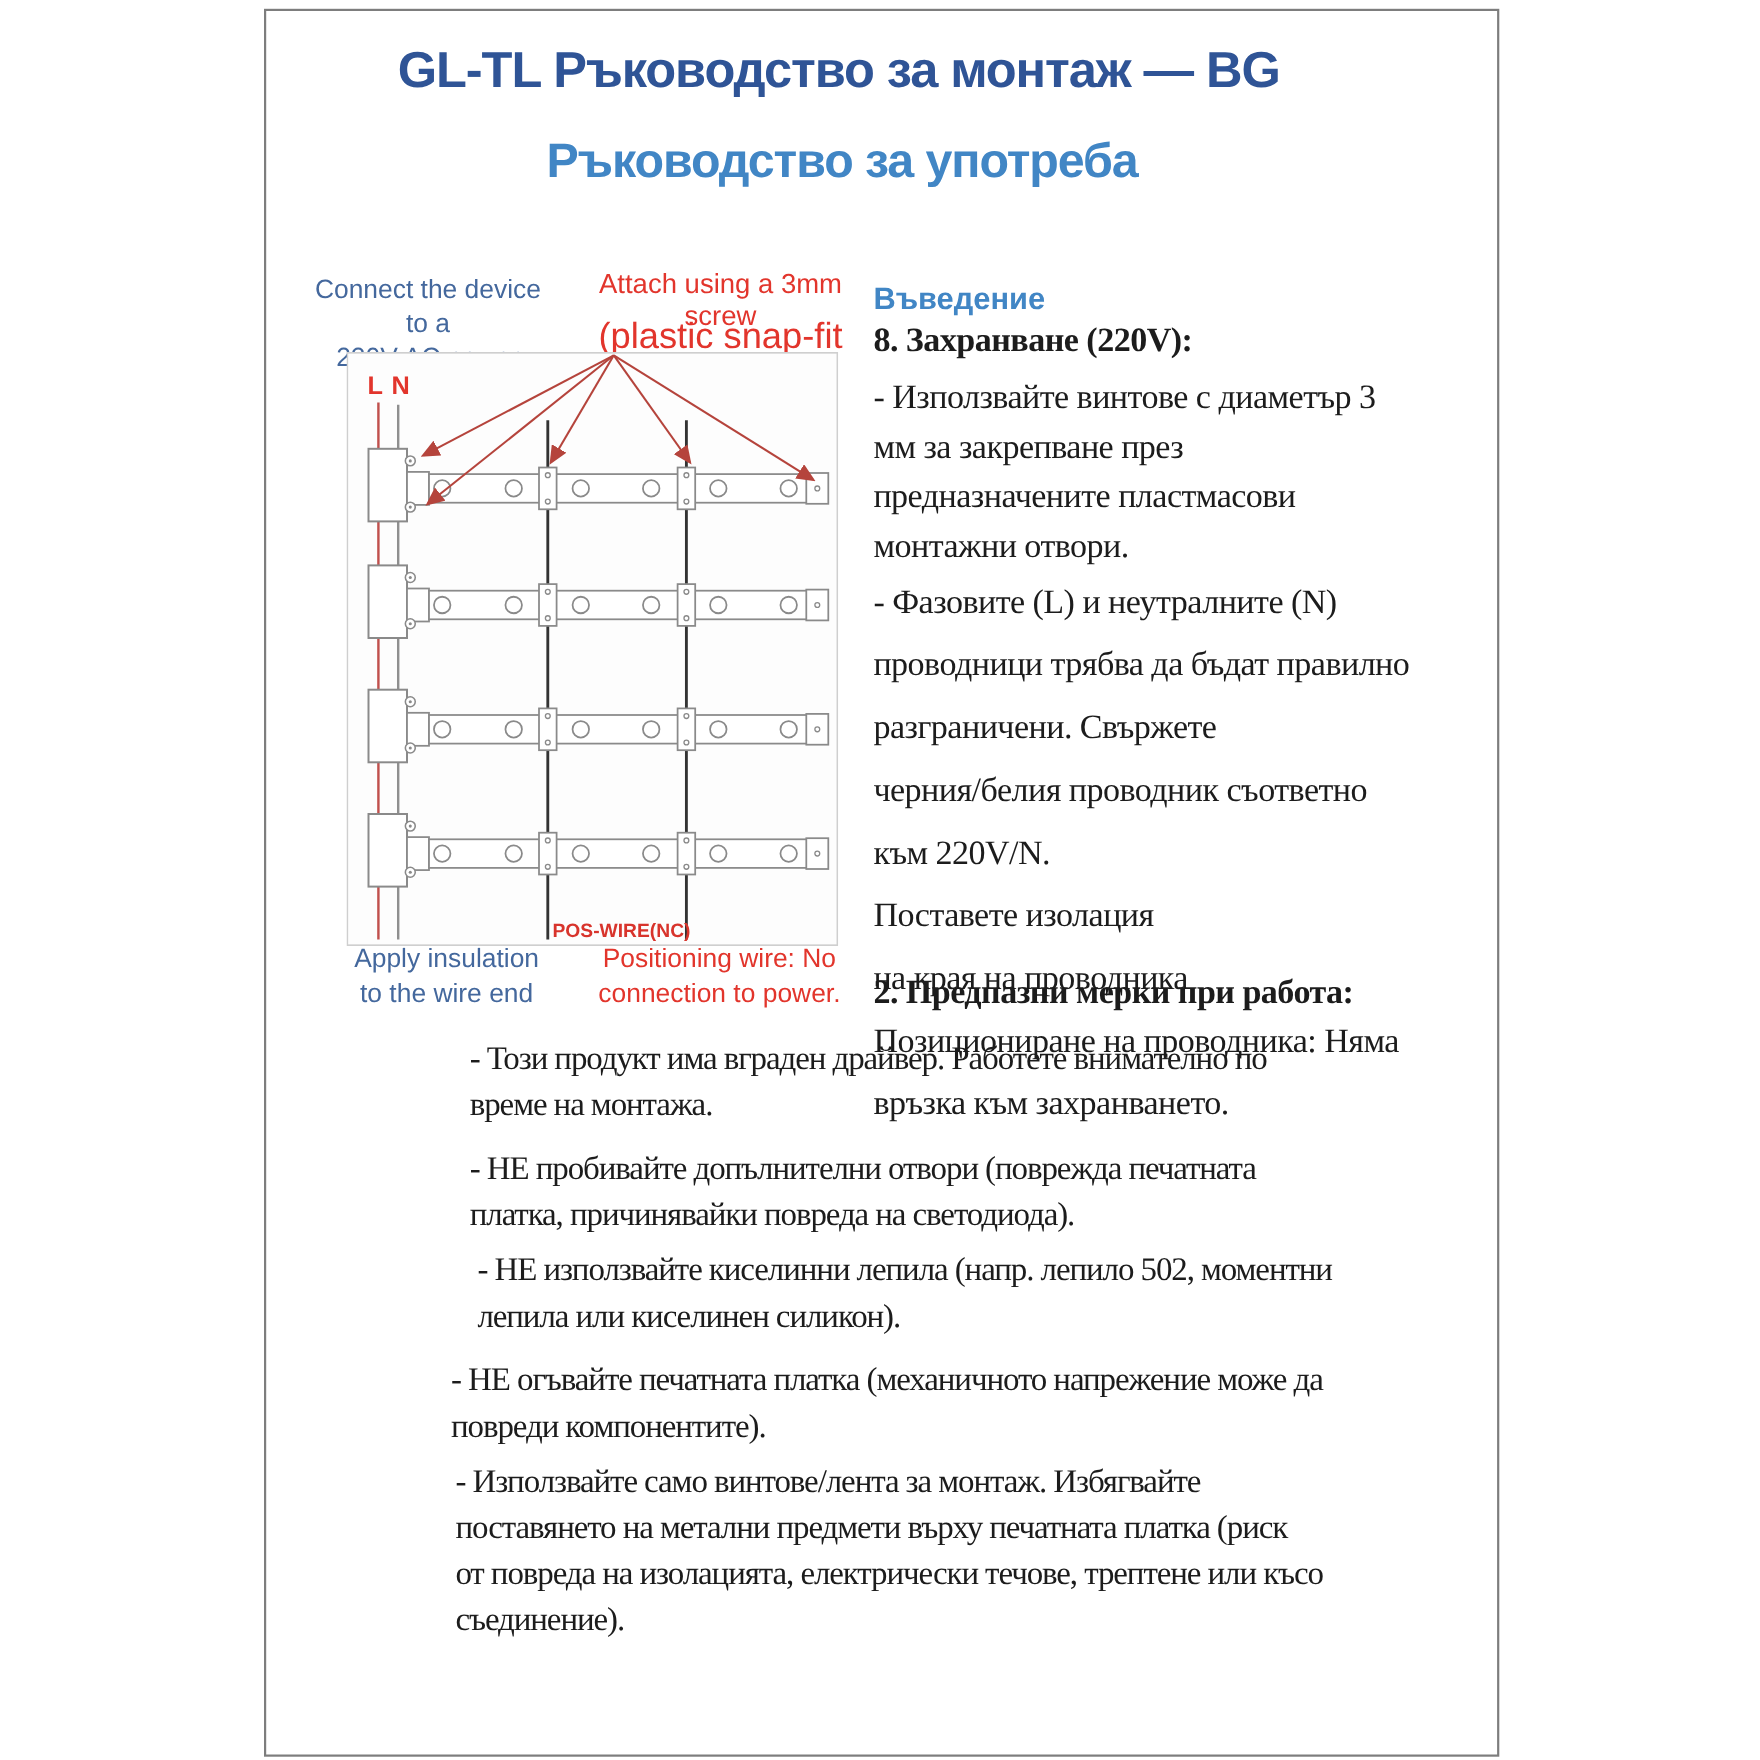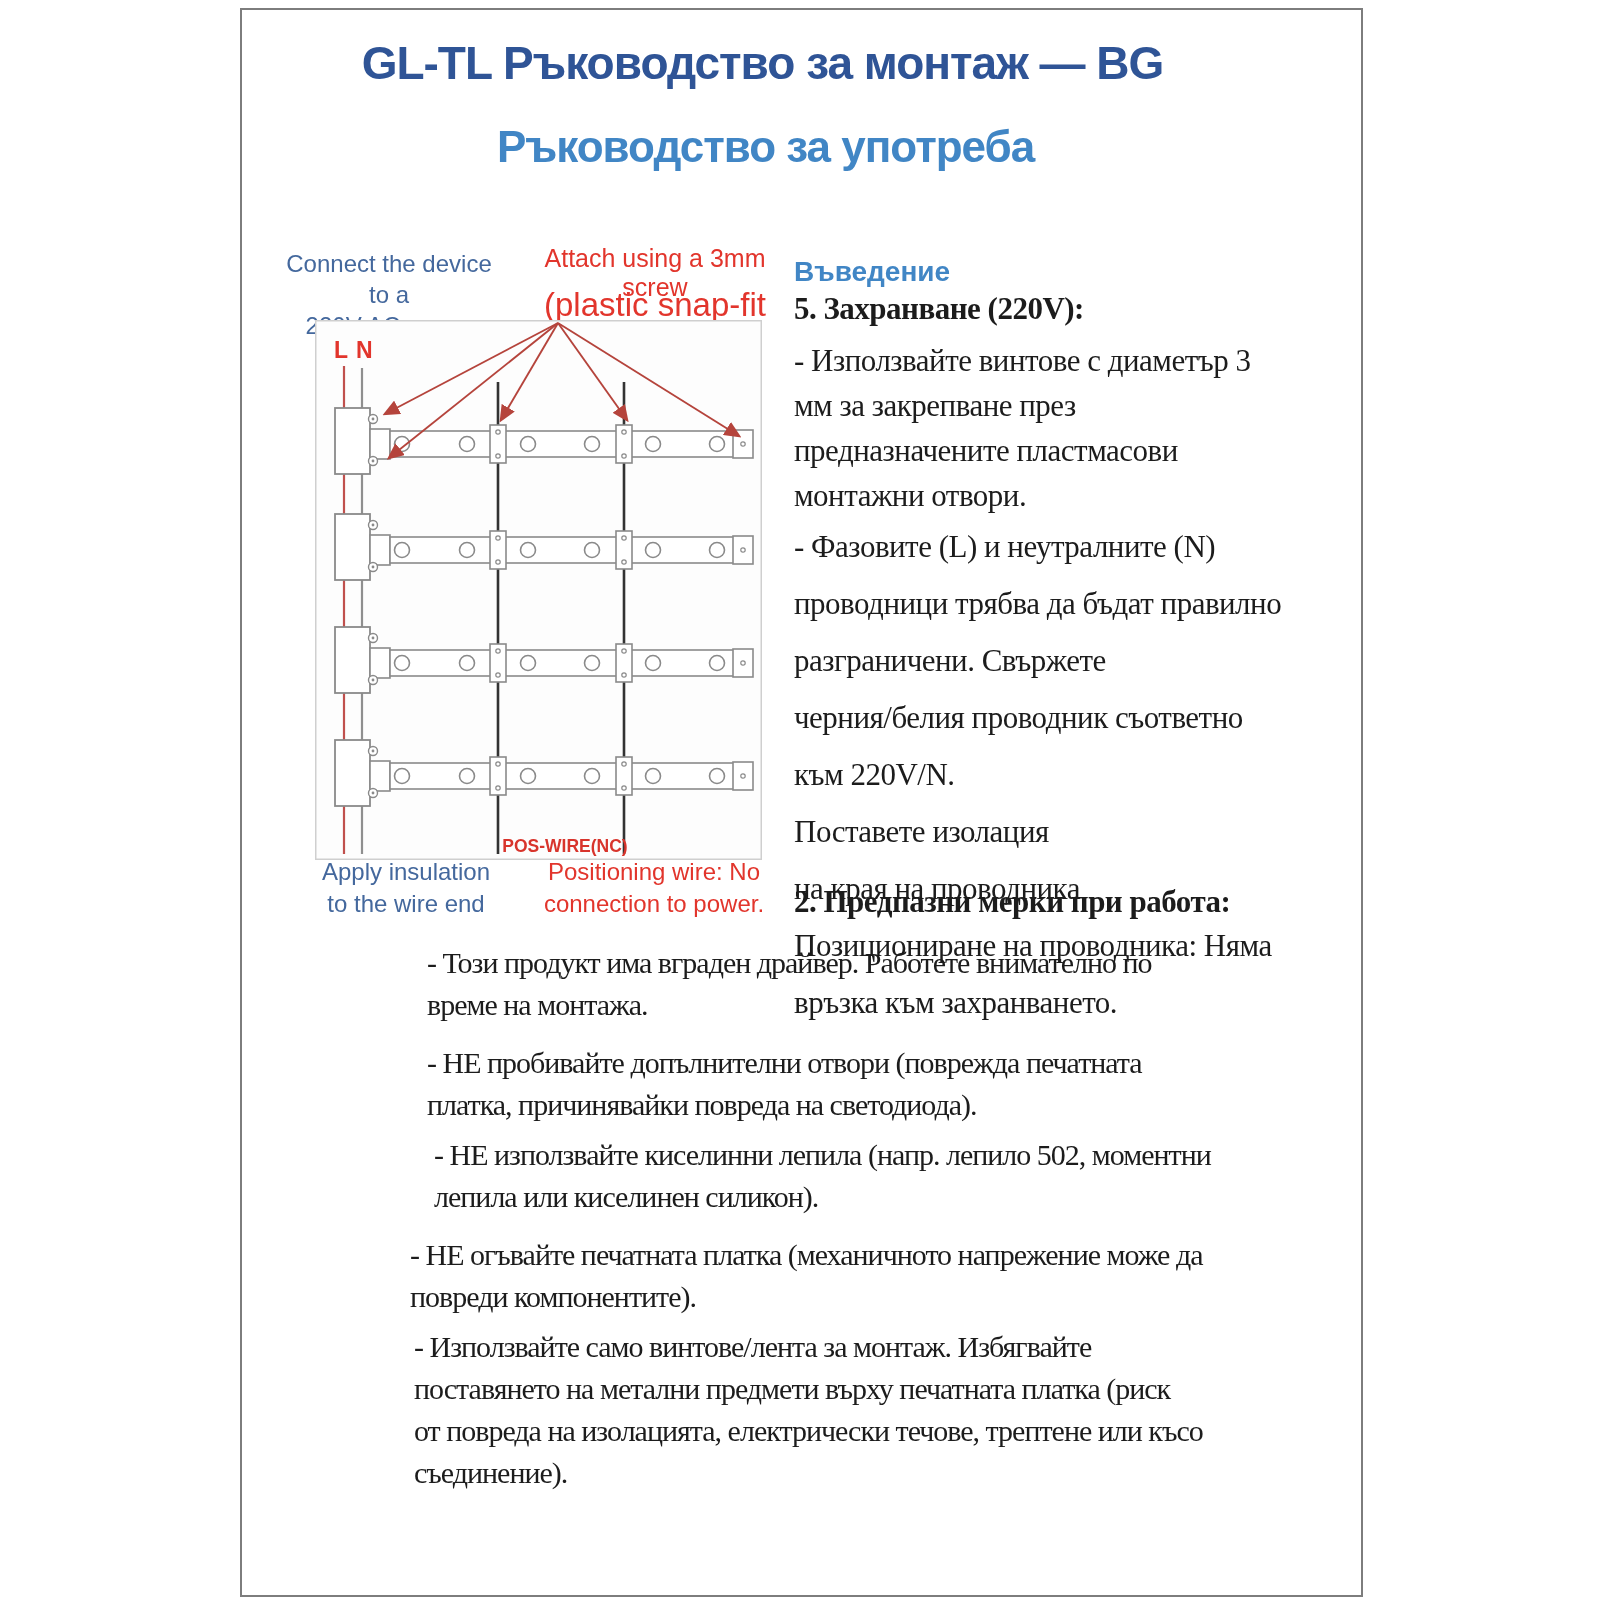--- a/index.html
+++ b/index.html
@@ -105,21 +105,21 @@
       <text x="250" y="532" font-size="17.5" font-weight="bold" fill="#d8342c" text-anchor="middle">POS-WIRE(NC)</text>
     </svg>
   </div>
 
   <div class="abs lbl cap-blue">Apply insulation
 to the wire end</div>
   <div class="abs lbl cap-red">Positioning wire: No
 connection to power.</div>
 
   <div class="abs intro-h">Въведение</div>
-  <div class="abs serif sec-h sec1-h">5. Захранване (220V):</div>
+  <div class="abs serif sec-h sec1-h">8. Захранване (220V):</div>
   <div class="abs serif para p1">- Използвайте винтове с диаметър 3
 мм за закрепване през
 предназначените пластмасови
 монтажни отвори.</div>
   <div class="abs serif para p2">- Фазовите (L) и неутралните (N)
 проводници трябва да бъдат правилно
 разграничени. Свържете
 черния/белия проводник съответно
 към 220V/N.
 Поставете изолация

